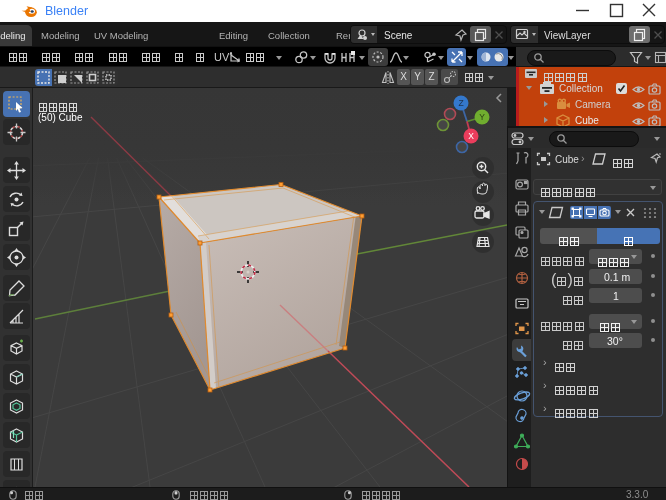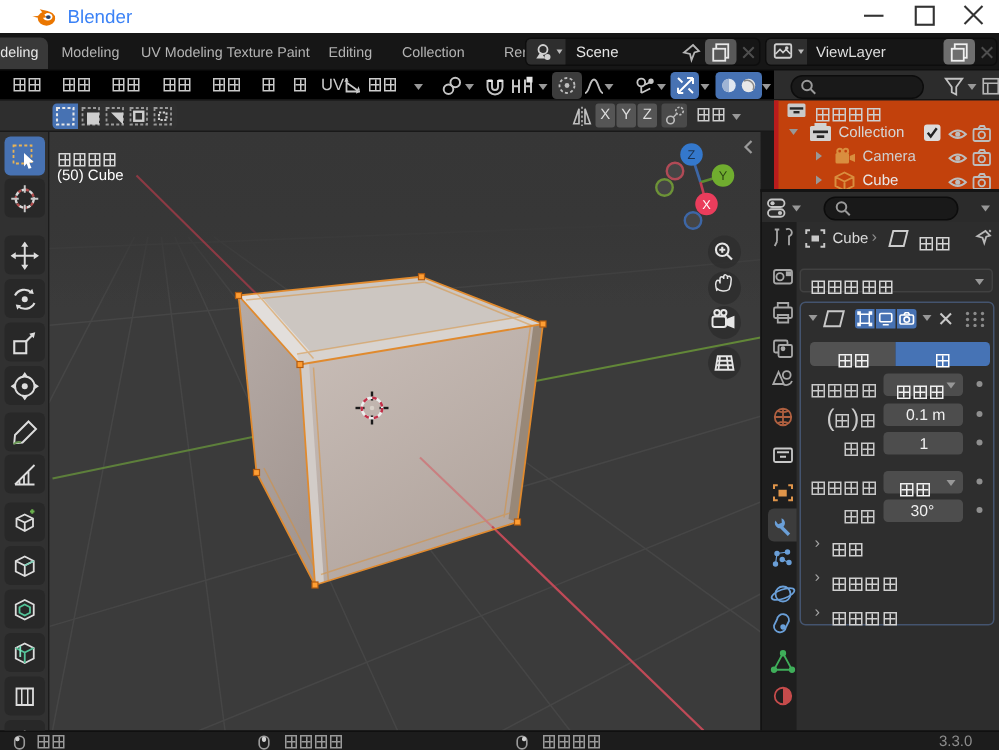--- a/index.html
+++ b/index.html
@@ -51,21 +51,20 @@
    <rect x="40.5" y="4.5" width="12" height="12"></rect>
    <path d="M73 4 L85 16 M85 4 L73 16"></path>
   </g>
  </svg>
 </div>
 
 <div id="row2" class="abs">
  <span class="abs wtab act" style="left:-19px">Modeling</span>
  <span class="abs wtab" style="left:35px">Modeling</span>
  <span class="abs wtab" style="left:88px">UV Modeling</span>
- <span class="abs wtab" style="left:145px">Texture Paint</span>
  <span class="abs wtab" style="left:213px">Editing</span>
  <span class="abs wtab" style="left:262px">Collection</span>
  <span class="abs wtab" style="left:330px">Rend</span>
 
  <div class="abs" style="left:510px;top:3px;width:155px;height:19px;background:#161616;border:1px solid #0d0d0d;border-radius:4px">
   <div class="abs" style="left:0;top:0;width:27px;height:17px;background:#2e2e2e;border-radius:3px 0 0 3px"></div>
   <svg class="abs" style="left:3px;top:2px" width="24px" height="14" viewBox="0 0 24 14">
    <rect x="2.5" y="1.5" width="11" height="9" rx="1" fill="none" stroke="#d0d0d0" stroke-width="1.2"></rect>
    <path d="M3 8 l3-3 2 2 2-2 3 3" fill="none" stroke="#d0d0d0" stroke-width="1.1"></path>
           <circle cx="10.5" cy="4" r="1.2" fill="#d0d0d0"></circle>

